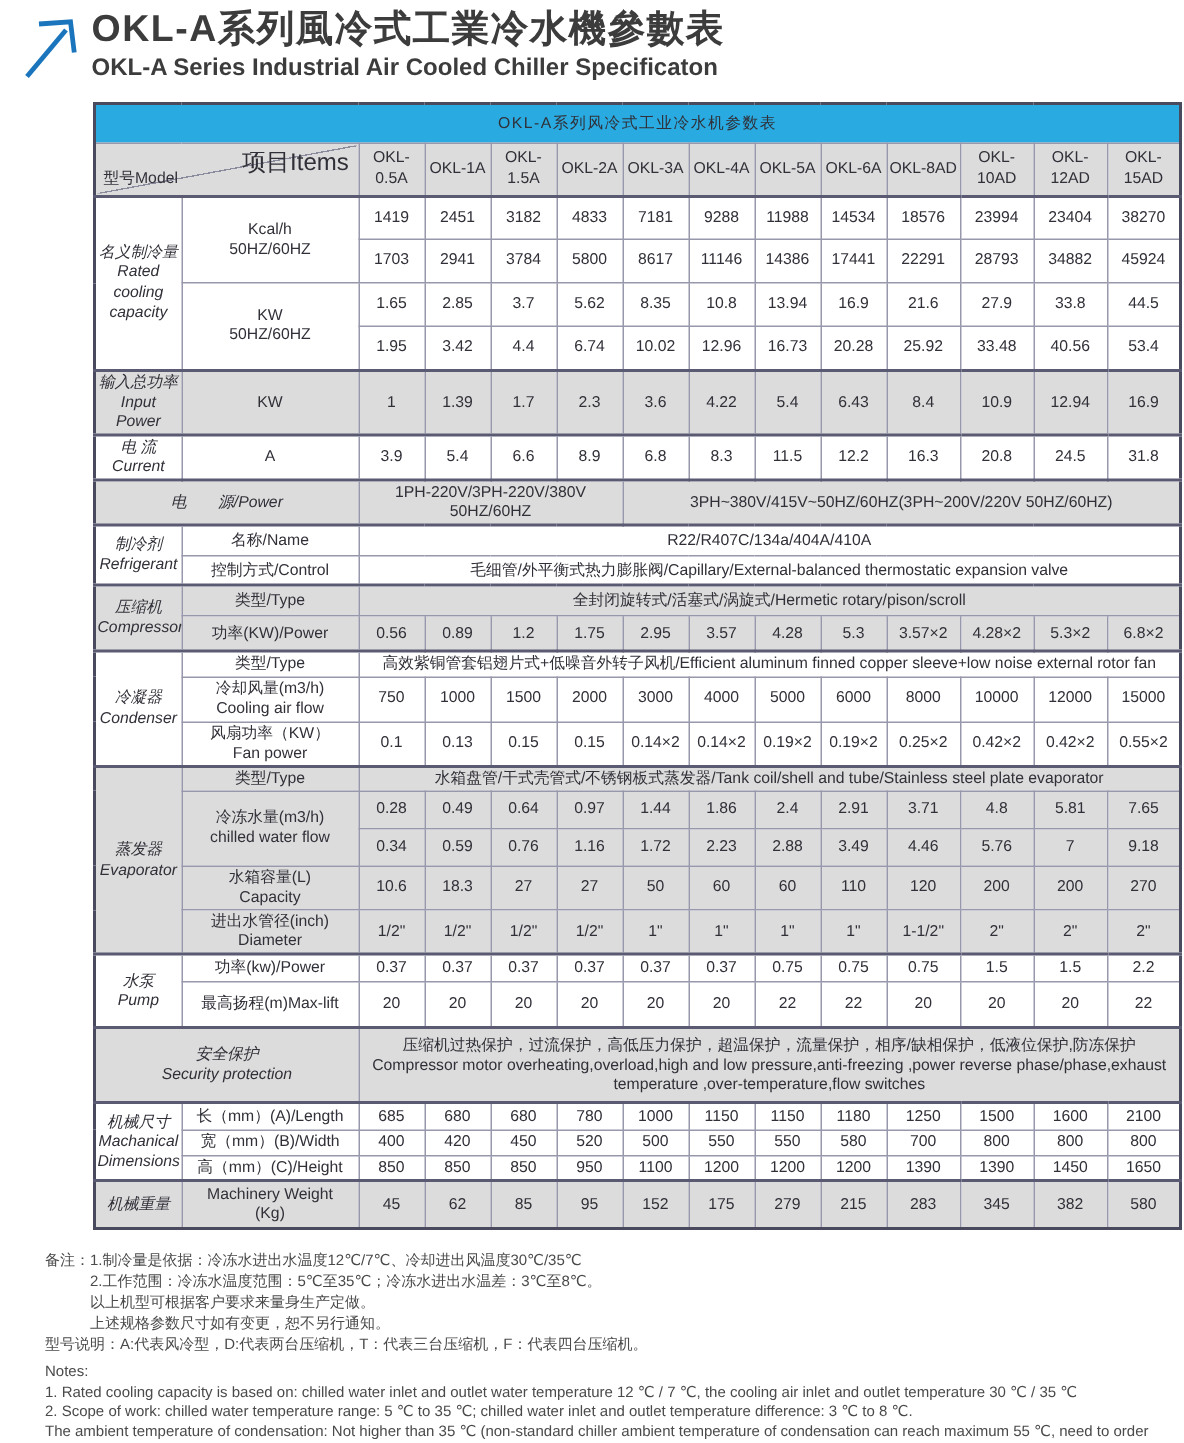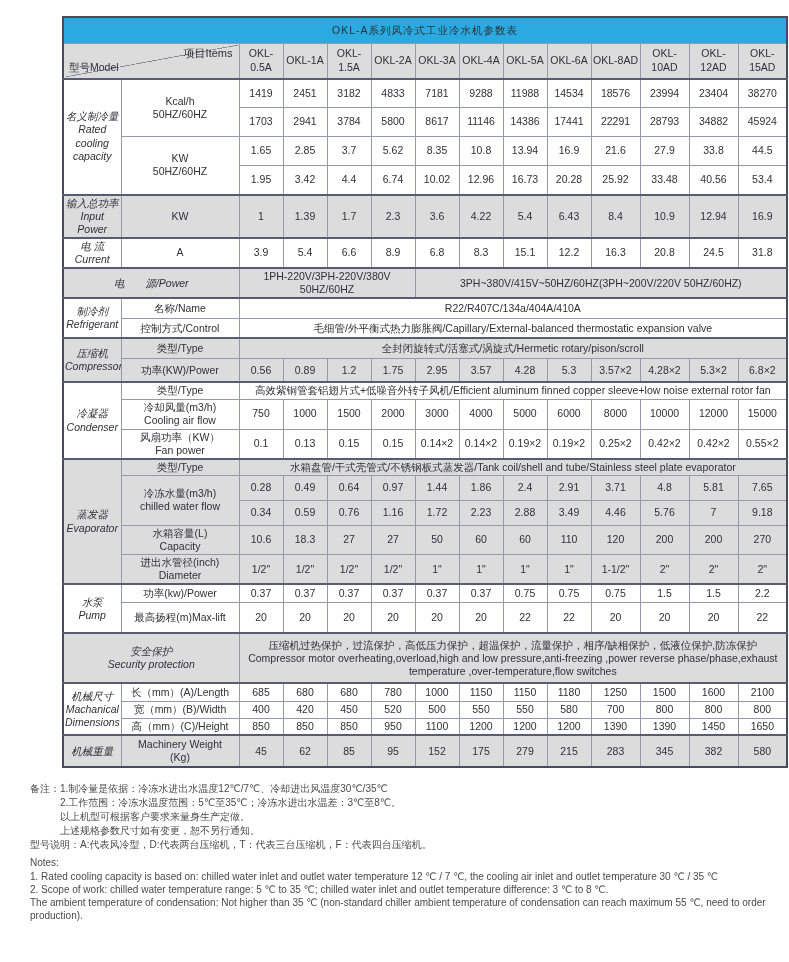--- a/index.html
+++ b/index.html
@@ -35,35 +35,47 @@
     background:var(--banner-blue);color:#fff;font-size:17px;font-weight:400;
     height:26px;letter-spacing:1px;
   }
   tr.models td{height:32px;background:var(--row-gray);}
   tr.sec-start td{border-top:2px solid #5a5a72;}
   td.corner-cell{padding:0;}
   .corner{
     position:relative;width:100%;height:32px;
     background:linear-gradient(to bottom right,transparent 49.4%,#8b8b9e 49.4%,#8b8b9e 50.8%,transparent 50.8%);
   }
-  .corner .c-items{position:absolute;top:2px;right:5px;font-size:11px;}
+  .corner .c-items{position:absolute;top:2px;right:5px;font-size:16px;}
   .corner .c-model{position:absolute;bottom:2px;left:4px;font-size:10.5px;text-align:right;}
   td.glabel{font-size:10.5px;font-style:italic;}
   td.item{font-size:10.5px;}
   td.val{font-size:10.5px;}
   td.left{text-align:left;padding:3px 7px;}
   .notes{margin:14px 0 0 30px;font-size:10px;color:#4a4a4a;}
   .notes-cn div{white-space:pre-wrap;line-height:1.4;}
   .notes-en{margin-top:4px;}
   .notes-en div{white-space:pre-wrap;line-height:1.32;}
 </style>
 </head>
 <body>
 
 <div class="page">
+  <div class="header-block">
+    <div class="logo">
+      <svg width="44" height="50" viewBox="0 0 44 50">
+        <line x1="5" y1="43" x2="31" y2="12" stroke="#1b75bc" stroke-width="3.2"></line>
+        <polyline points="13,8 34,6.5 36.5,27" fill="none" stroke="#1b75bc" stroke-width="3.2"></polyline>
+      </svg>
+    </div>
+    <div class="titles">
+      <div class="title-cn">OKL-A系列風冷式工業冷水機參數表</div>
+      <div class="title-en">OKL-A Series Industrial Air Cooled Chiller Specificaton</div>
+    </div>
+  </div>
 
   <table class="spec">
       <colgroup>
         <col style="width: 58px;">
         <col style="width: 118px;">
         <col style="width: 44px;">
         <col style="width: 44px;">
         <col style="width: 44px;">
         <col style="width: 44px;">
         <col style="width: 44px;">
@@ -178,21 +190,21 @@
         <tr class="sec-start" style="height: 28px;">
           <td rowspan="1" colspan="1" class="glabel">电 流
 Current</td>
           <td rowspan="1" class="item">A</td>
           <td class="val">3.9</td>
           <td class="val">5.4</td>
           <td class="val">6.6</td>
           <td class="val">8.9</td>
           <td class="val">6.8</td>
           <td class="val">8.3</td>
-          <td class="val">15.1</td>
+          <td class="val">11.5</td>
           <td class="val">12.2</td>
           <td class="val">16.3</td>
           <td class="val">20.8</td>
           <td class="val">24.5</td>
           <td class="val">31.8</td>
         </tr>
         <tr class="shaded sec-start" style="height: 21px;">
           <td rowspan="1" colspan="2" class="glabel">电　　源/Power</td>
           <td colspan="4" class="val">1PH-220V/3PH-220V/380V 50HZ/60HZ</td>
           <td colspan="8" class="val">3PH~380V/415V~50HZ/60HZ(3PH~200V/220V  50HZ/60HZ)</td>

